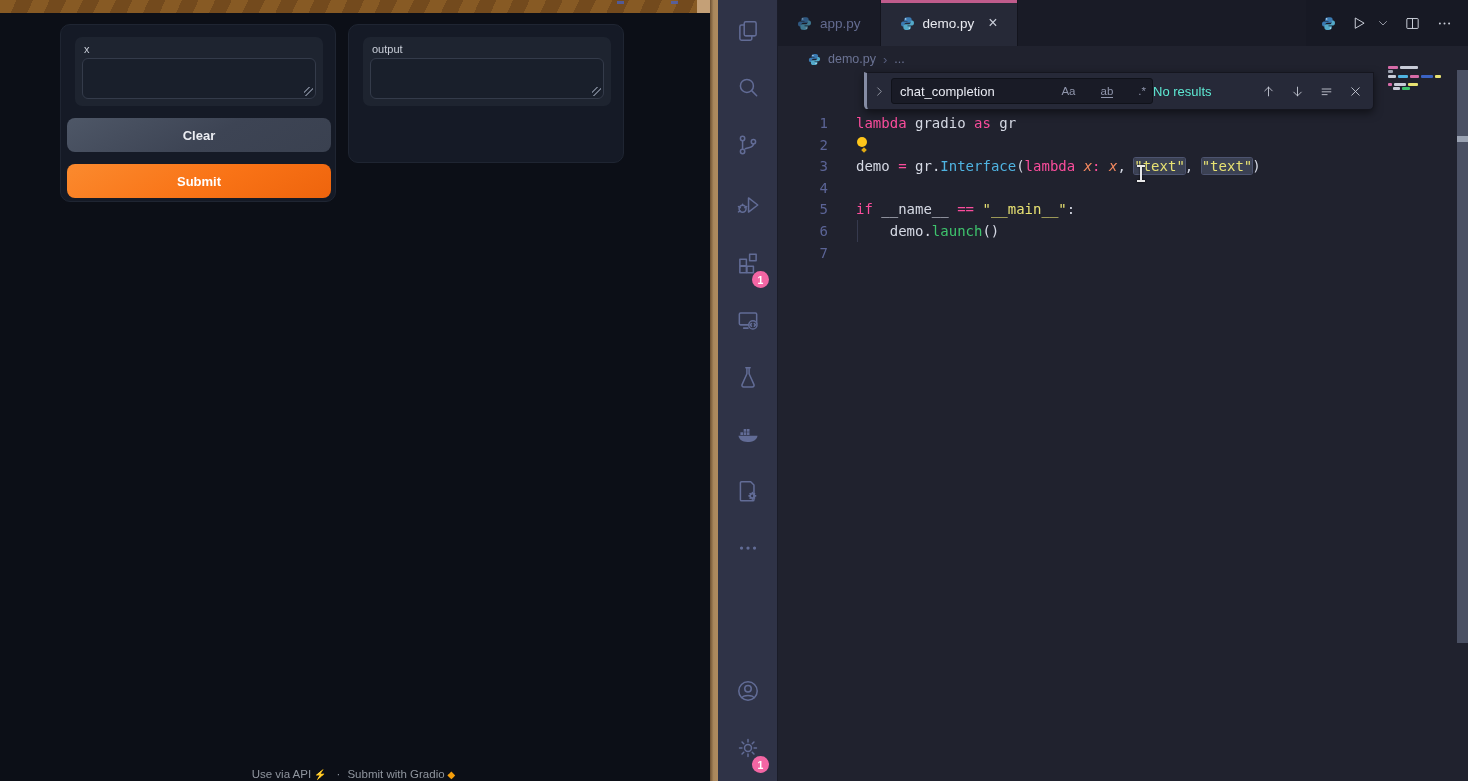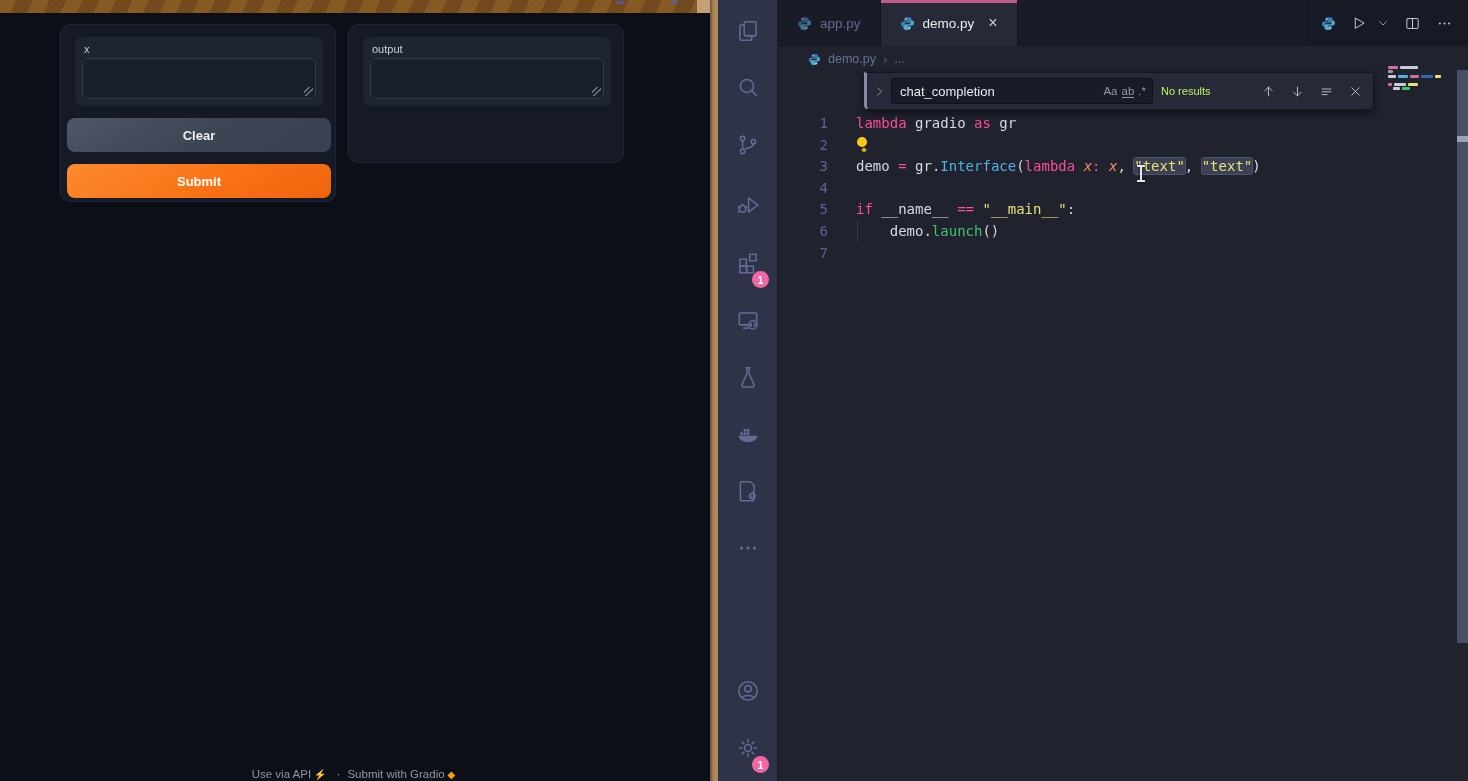--- a/index.html
+++ b/index.html
@@ -77,25 +77,25 @@
   .find-widget { position:absolute; left:146px; top:72px; width:510px; height:38px; z-index:6;
     background:#262938; border:1px solid #15161f; border-left:3px solid #858ca4;
     border-radius:0 0 5px 5px; box-shadow:0 3px 9px rgba(0,0,0,.5);
     display:flex; align-items:center; padding:0 10px 0 0; }
   .find-chevron { width:24px; text-align:center; color:#c9cdd8; display:flex; justify-content:center; cursor:pointer; }
   .find-chevron svg { width:11px; height:11px; }
   .find-inputwrap { position:relative; width:262px; height:26px; }
   .find-input { width:100%; height:100%; background:#191b26; border:1px solid #10121a; border-radius:3px;
     color:#e8eaf2; font-size:13px; padding:0 70px 0 8px; outline:none;
     font-family:"Liberation Sans", sans-serif; }
-  .find-opts { position:absolute; right:7px; top:0; bottom:0; display:flex; gap:4px; align-items:center;
+  .find-opts { position:absolute; right:7px; top:0; bottom:0; display:flex; gap:25px; align-items:center;
     color:#9096ac; font-size:11.5px; }
   .find-opts .opt { cursor:pointer; }
   .find-opts .opt.ww { border-bottom:1px solid #9096ac; }
-  .find-status { color:#bef264; font-size:11px; margin-left:8px; white-space:nowrap; }
+  .find-status { color:#5eead4; font-size:13px; margin-left:0; white-space:nowrap; }
   .find-nav { margin-left:auto; display:flex; gap:14px; align-items:center; color:#c9cdd8; }
   .find-nav .nv { display:inline-flex; cursor:pointer; }
   .find-nav svg { width:15px; height:15px; }
 
   
   .editor { position:absolute; left:60px; top:72px; right:0; bottom:0; background:#20222e;
     font-family:"DejaVu Sans Mono","Liberation Mono", monospace; font-size:14px; }
   .code-line { position:absolute; left:0; right:0; height:22px; line-height:22px; }
   .ln { position:absolute; left:0; width:50px; text-align:right; color:#5b6496; }
   .lc { position:absolute; left:78px; white-space:pre; }

